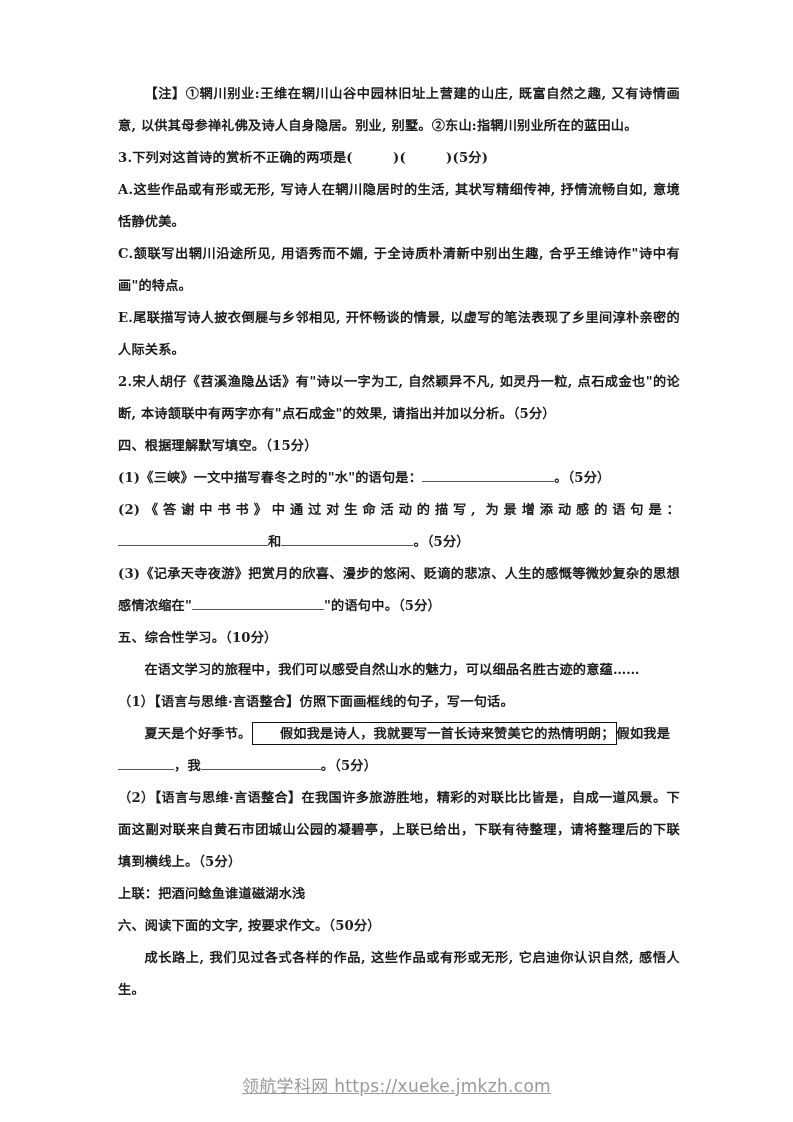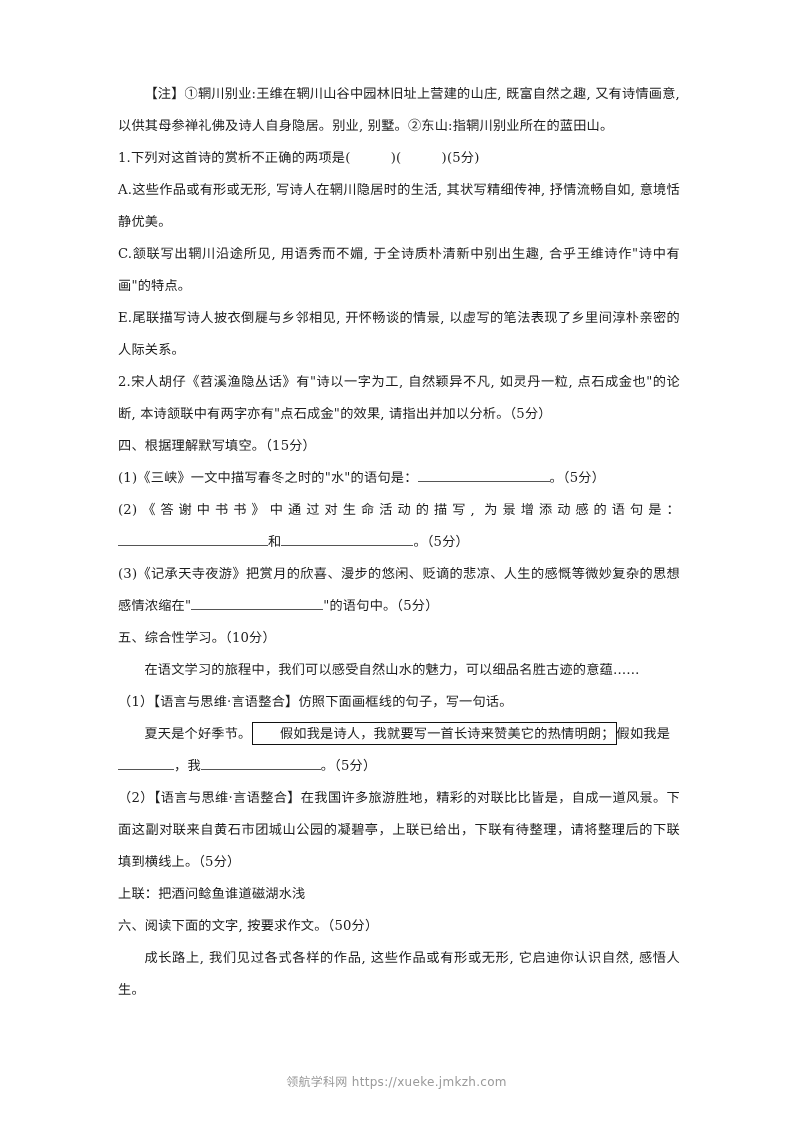--- a/index.html
+++ b/index.html
@@ -23,20 +23,21 @@
     top: 78px;
     width: 562px;
   }
   .para {
     font-size: 13.2px;
     line-height: 32px;
     letter-spacing: 0.2px;
     text-align: justify;
     text-justify: inter-character;
     word-break: break-all;
+    font-weight: bold;
   }
   .para.ind { text-indent: 2em; }
   .blank {
     display: inline-block;
     border-bottom: 1px solid #555;
     vertical-align: baseline;
     height: 1em;
   }
   .bl-xs { width: 56px; }
   .bl-md { width: 120px; }
@@ -50,35 +51,36 @@
     margin: 0;
   }
   .gap-lg { display: inline-block; width: 42px; }
   .footer {
     position: absolute;
     left: 0;
     top: 1072px;
     width: 793px;
     text-align: center;
     font-family: "DejaVu Sans", "Liberation Sans", sans-serif;
-    font-size: 12px;
+    font-size: 17px;
     color: #9a9a9a;
     letter-spacing: 0.3px;
+    text-decoration: underline;
   }
 </style>
 </head>
 <body>
 
 <div class="page">
 
   <div class="doc-body">
 
     <div class="para ind"><span>【注】</span><span>①辋川别业:王维在辋川山谷中园林旧址上营建的山庄, 既富自然之趣, 又有诗情画意, 以供其母参禅礼佛及诗人自身隐居。别业, 别墅。②东山:指辋川别业所在的蓝田山。</span></div>
 
-    <div class="para">1.下列对这首诗的赏析不正确的两项是(　　　)(　　　)(5分)</div>
+    <div class="para">3.下列对这首诗的赏析不正确的两项是(　　　)(　　　)(5分)</div>
     <div class="para">A.这些作品或有形或无形, 写诗人在辋川隐居时的生活, 其状写精细传神, 抒情流畅自如, 意境恬静优美。</div>
     <div class="para">C.颔联写出辋川沿途所见, 用语秀而不媚, 于全诗质朴清新中别出生趣, 合乎王维诗作"诗中有画"的特点。</div>
     <div class="para">E.尾联描写诗人披衣倒屣与乡邻相见, 开怀畅谈的情景, 以虚写的笔法表现了乡里间淳朴亲密的人际关系。</div>
 
     <div class="para">2.宋人胡仔《苕溪渔隐丛话》有"诗以一字为工, 自然颖异不凡, 如灵丹一粒, 点石成金也"的论断, 本诗颔联中有两字亦有"点石成金"的效果, 请指出并加以分析。（5分）</div>
 
     <div class="para">四、根据理解默写填空。（15分）</div>
 
     <div class="para"><span>(1)《三峡》一文中描写春冬之时的"水"的语句是：</span><span class="blank bl-lg"></span><span>。（5分）</span></div>
 

